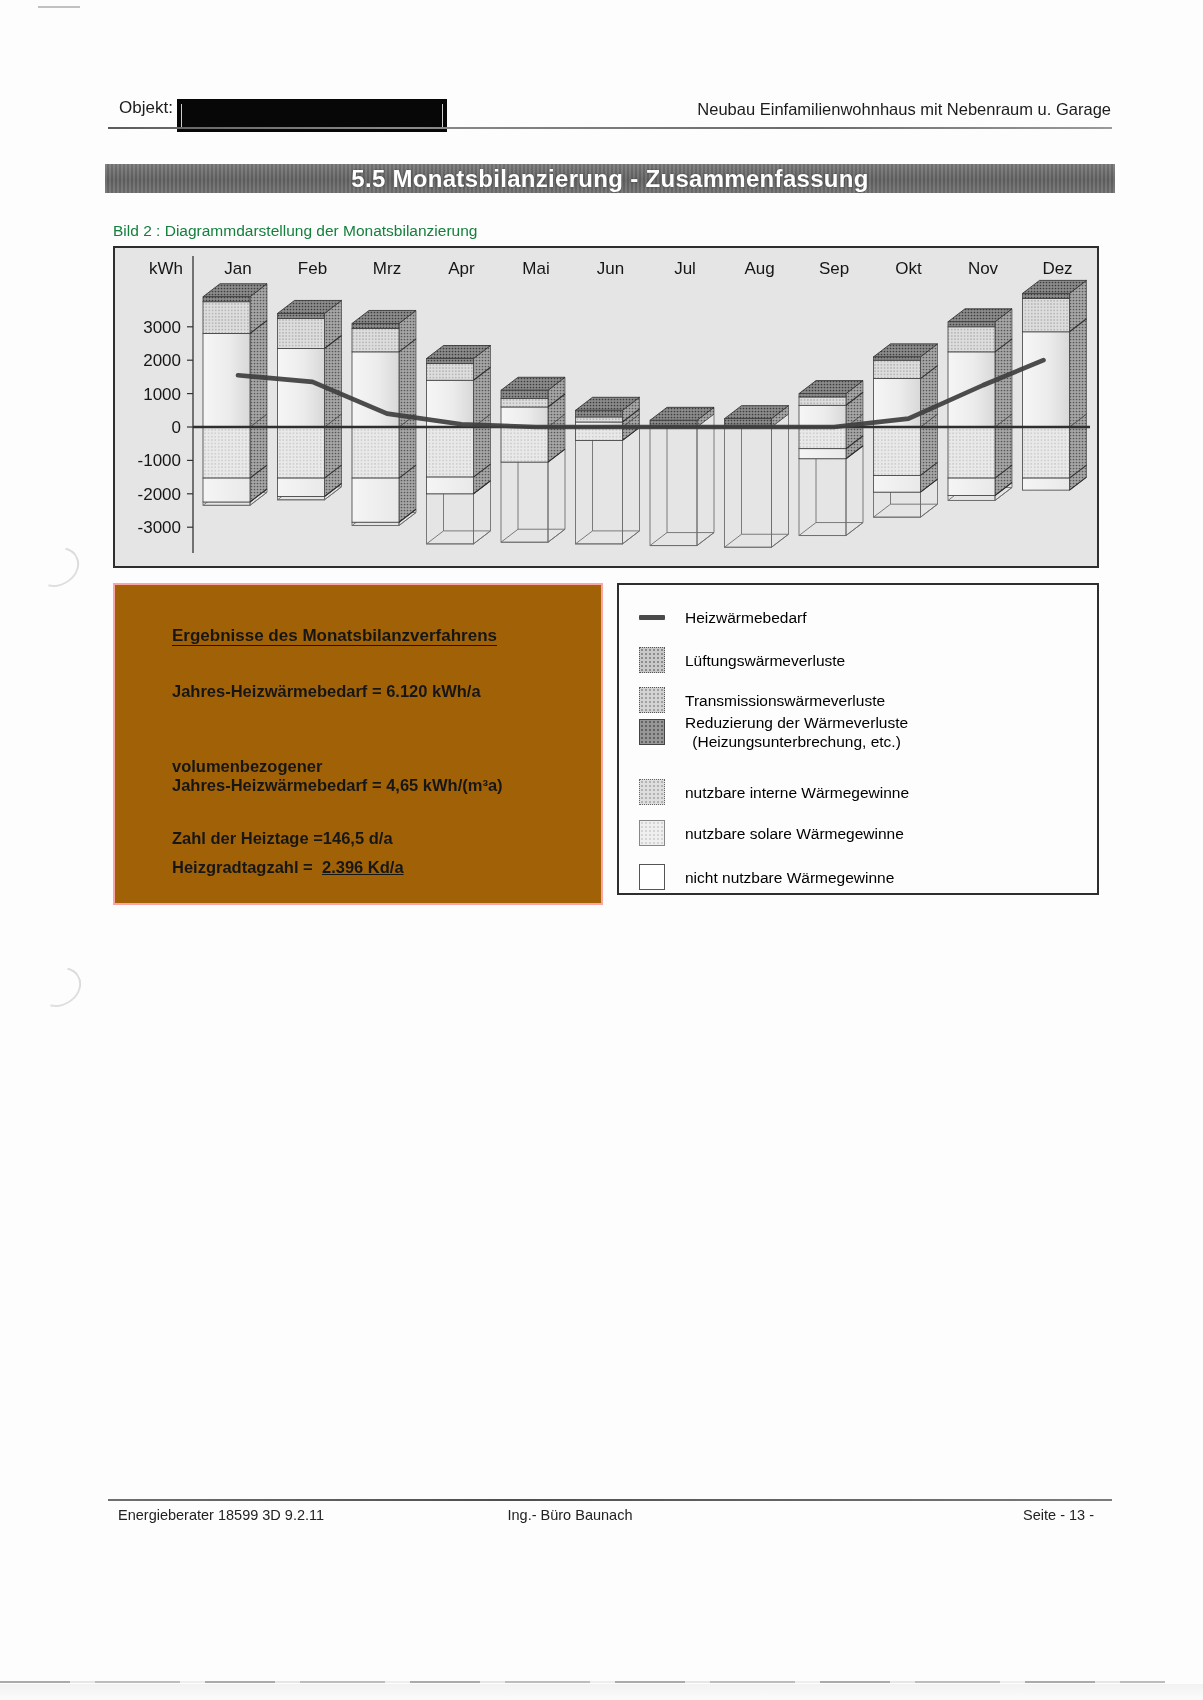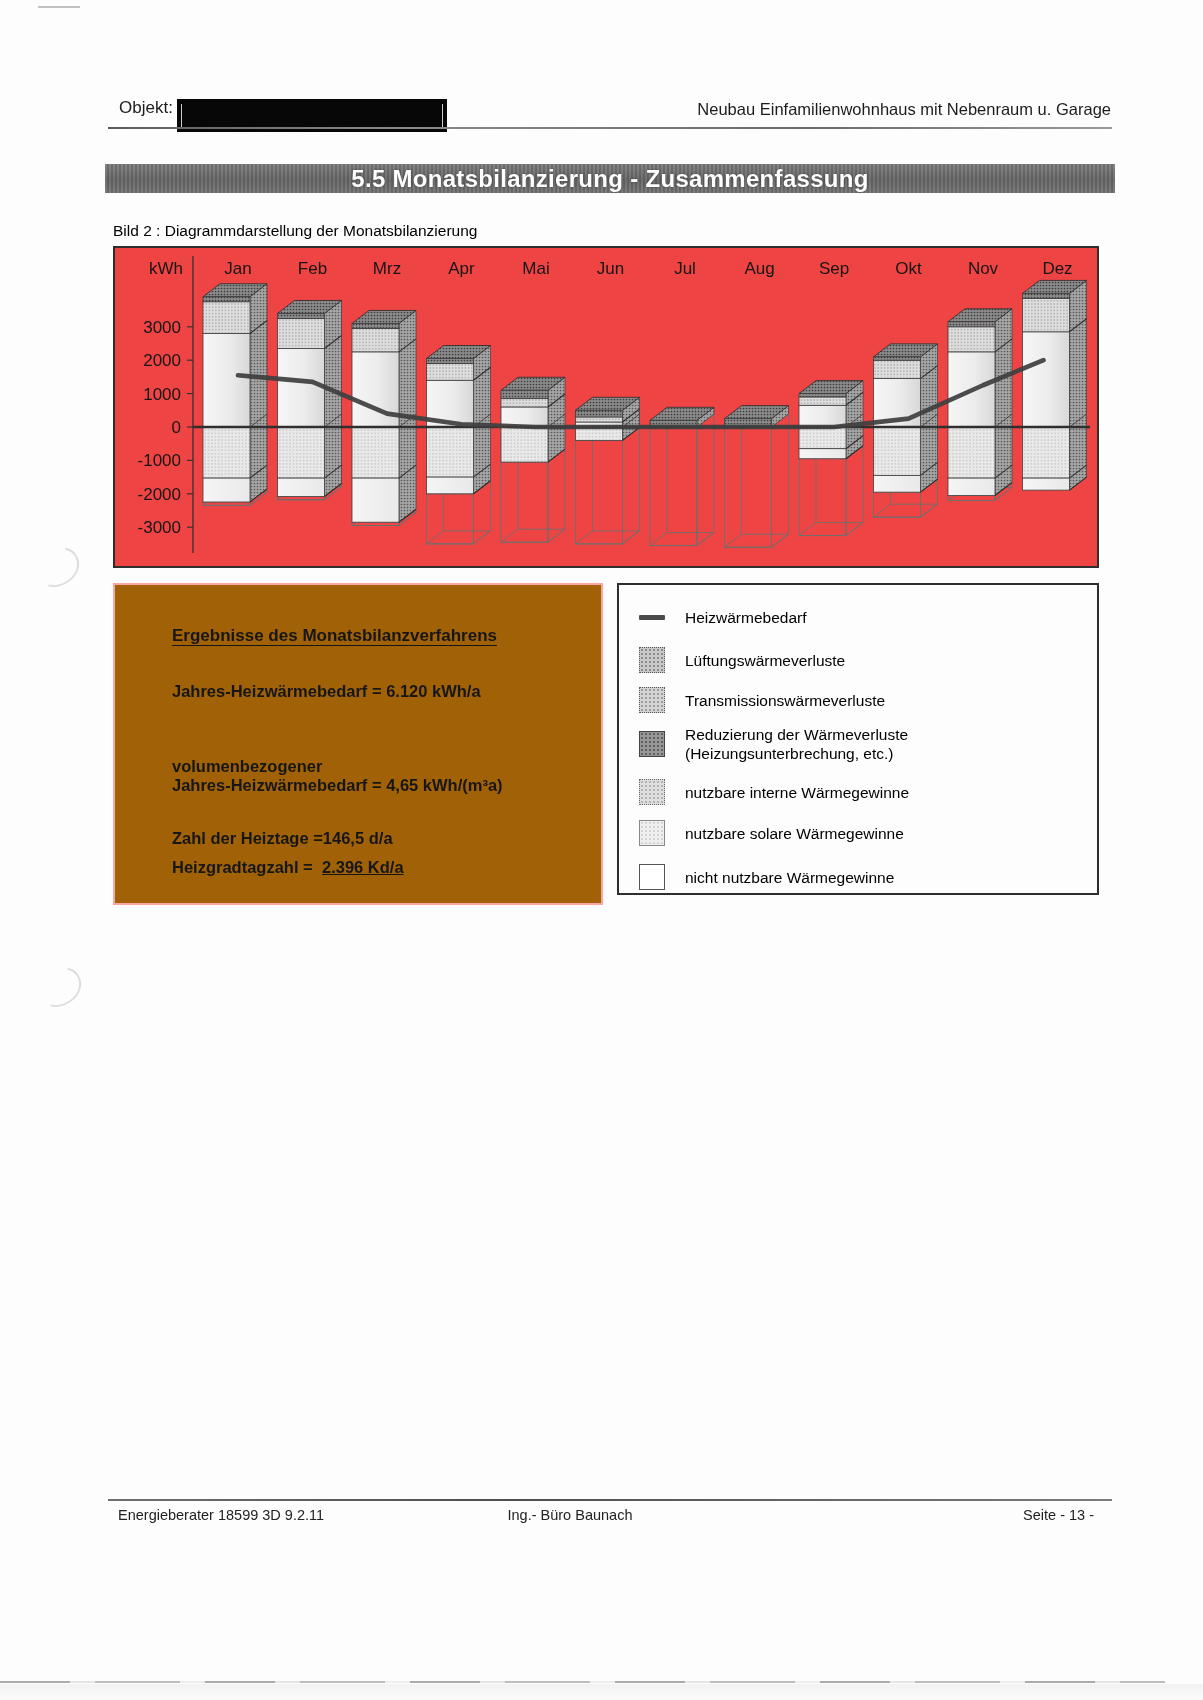--- a/index.html
+++ b/index.html
@@ -29,24 +29,24 @@
   .hdr-rule{position:absolute;top:127px;left:108px;width:1004px;height:2px;
     background:linear-gradient(90deg,#5c5c5c,#8a8a8a 30%,#6b6b6b 70%,#9a9a9a);}
   
   .title-band{position:absolute;top:164px;left:105px;width:1010px;height:29px;
     background-image:repeating-linear-gradient(90deg,rgba(255,255,255,.06) 0 2px,rgba(0,0,0,.10) 2px 4px),
       linear-gradient(180deg,#7d7d7d,#666666 55%,#757575);
     display:flex;align-items:center;justify-content:center;}
   .title-band span{color:#ffffff;font-size:24px;font-weight:bold;letter-spacing:.3px;
     text-shadow:0 0 2px rgba(0,0,0,.45);}
   
-  .caption{position:absolute;top:222px;left:113px;font-size:15.5px;color:#000000;}
+  .caption{position:absolute;top:222px;left:113px;font-size:15.5px;color:#15803d;}
   
   .chart-box{position:absolute;top:246px;left:113px;width:982px;height:318px;
-    border:2px solid #2e2e2e;background:#ef4444;}
+    border:2px solid #2e2e2e;background:#e5e5e5;}
   .results-box{position:absolute;top:583px;left:113px;width:486px;height:318px;
     border:2px solid #fca5a5;background:#a16207;}
   .legend-box{position:absolute;top:583px;left:617px;width:478px;height:308px;
     border:2px solid #2e2e2e;background:#fdfdfd;}
   
   .res{position:absolute;left:57px;font-weight:bold;font-size:16.5px;color:#161616;}
   .res-heading{top:41px;text-decoration:underline;text-underline-offset:4px;font-size:17px;}
   .res-annual{top:97px;}
   .res-area{top:126px;line-height:19px;}
   .res-volume{top:172px;line-height:19px;}
@@ -352,21 +352,21 @@
       <span class="legend-text">Heizwärmebedarf</span>
     </div>
     <div class="legend-row" style="top:62px;">
       <span class="sw dots sw-lueftung"></span>
       <span class="legend-text">Lüftungswärmeverluste</span>
     </div>
     <div class="legend-row" style="top:102px;">
       <span class="sw dots sw-transmission"></span>
       <span class="legend-text">Transmissionswärmeverluste</span>
     </div>
-    <div class="legend-row" style="top:140px;">
+    <div class="legend-row" style="top:128px;text-align:center;">
       <span class="sw dots sw-reduzierung"></span>
       <span class="legend-text">
         <span>Reduzierung der Wärmeverluste</span><br>
         <span>(Heizungsunterbrechung, etc.)</span>
       </span>
     </div>
     <div class="legend-row" style="top:194px;">
       <span class="sw dots sw-intern"></span>
       <span class="legend-text">nutzbare interne Wärmegewinne</span>
     </div>

